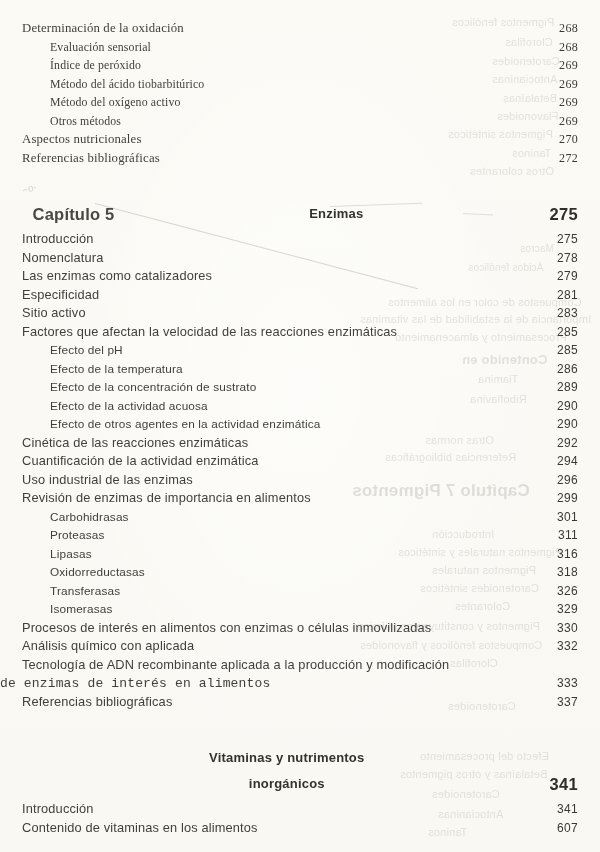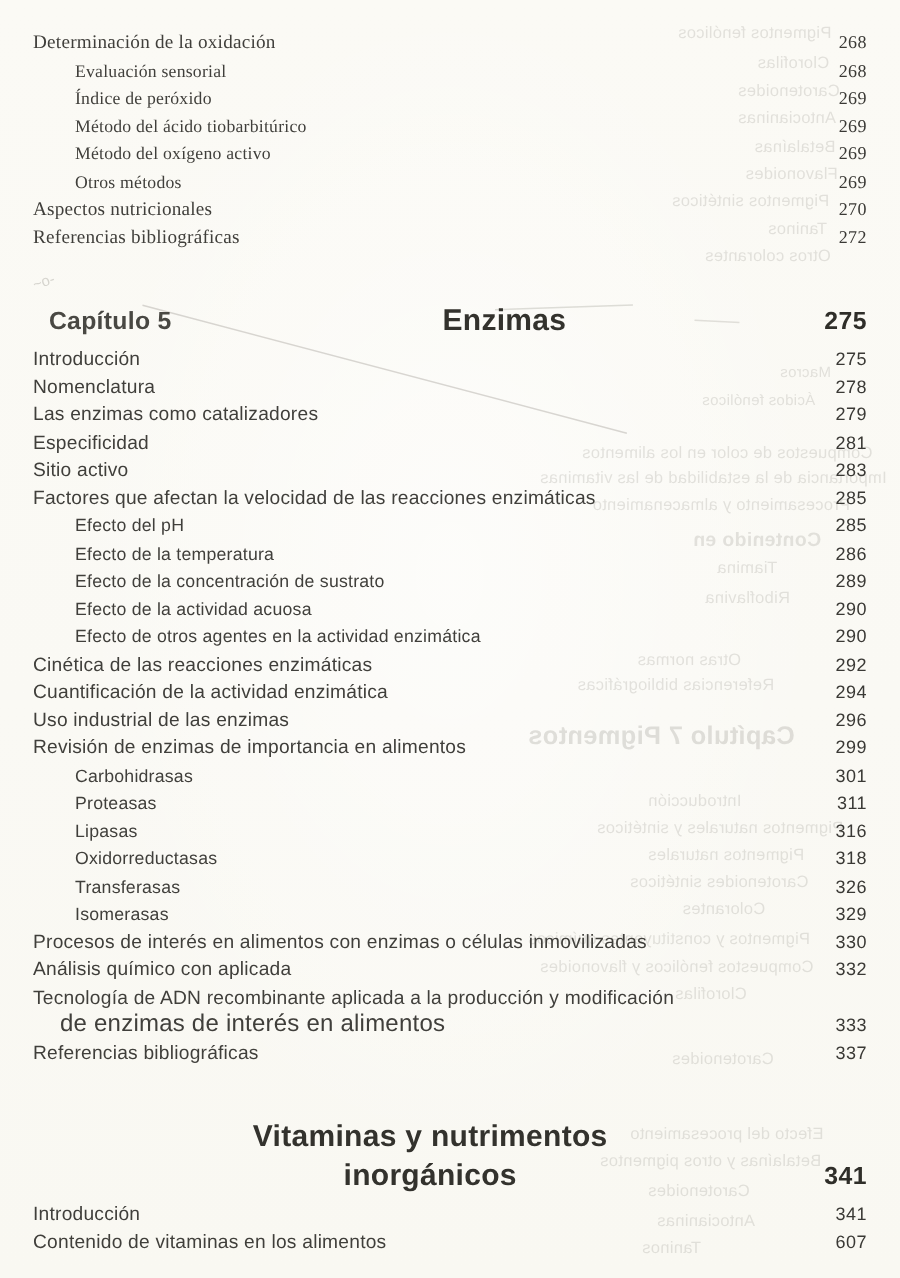--- a/index.html
+++ b/index.html
@@ -32,34 +32,34 @@
   .sectionA{padding-top:19px;font-family:Liberation Serif, serif;}
   .row{
     display:flex;align-items:baseline;height:18.5px;line-height:18.5px;
     padding-right:22px;letter-spacing:.15px;
   }
   .row .lbl{white-space:nowrap;color:#403f3b;}
   .row .fill{flex:1;}
   .row .num{font-size:12px;color:#3a3935;letter-spacing:.3px;}
   .lv0 .lbl{padding-left:22px;font-size:12.8px;}
   .lv1 .lbl{padding-left:50px;font-size:11.8px;}
-  .lv2 .lbl{padding-left:40px;font-size:16px;}
+  .lv2 .lbl{font-size:13px;font-family:Liberation Mono, monospace;}
   .chapter{margin-top:34px;}
   .chap-head{
     display:flex;align-items:flex-start;
     padding:0 22px 0 24px;
     text-align:center;
   }
   .chap-label{
     flex:none;width:99px;
     font-size:16.5px;font-weight:700;color:#494843;
     line-height:26px;letter-spacing:.2px;
   }
   .chap-title{
-    flex:1;font-size:20px;font-weight:700;color:#33322d;
+    flex:1;font-size:13px;font-weight:700;color:#33322d;
     line-height:26px;letter-spacing:.2px;
   }
   .chap-page{
     align-self:flex-end;
     font-size:16.5px;font-weight:700;color:#2f2e29;
     line-height:26px;letter-spacing:.3px;
   }
   .chapter .entries{margin-top:3px;}
 </style>
 </head>

